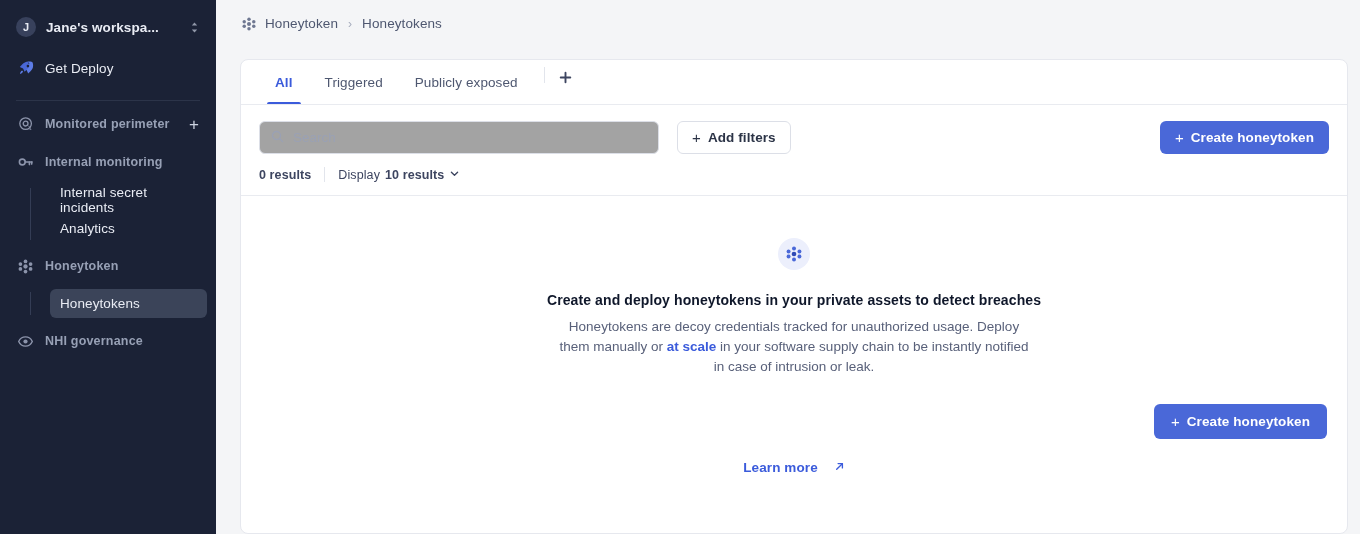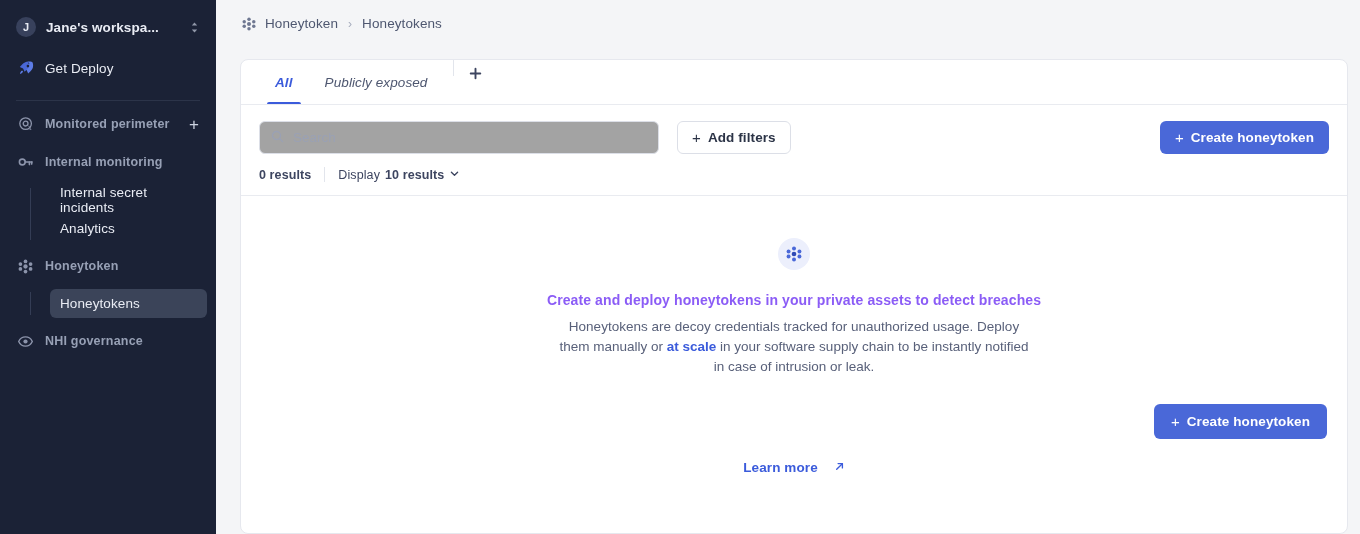--- a/index.html
+++ b/index.html
@@ -91,24 +91,23 @@
     background: #ffffff;
     border: 1px solid #e6e8ee;
     border-radius: 8px;
     flex: 1;
     display: flex; flex-direction: column;
     overflow: hidden;
   }
 
   
   .tabs {
-    display: flex; align-items: flex-start;
+    display: flex; align-items: center;
     height: 45px; padding: 0 18px;
     border-bottom: 1px solid #e9ebf0;
-    font-style: italic;
   }
   .tab {
     position: relative; height: 44px;
     display: flex; align-items: center; padding: 0 16px;
     font-size: 13.5px; color: #4e5770; cursor: pointer; letter-spacing: .1px;
   }
   .tab.active { color: #3b5bdb; font-weight: 600; }
   .tab.active:after {
     content: ""; position: absolute; left: 8px; right: 8px; bottom: 0;
     height: 2.5px; background: #3b5bdb; border-radius: 2px 2px 0 0;
@@ -161,21 +160,21 @@
     flex: 1; display: flex; flex-direction: column;
     align-items: center; justify-content: center;
     padding: 0 20px 16px 20px;
   }
   .empty-ico {
     width: 32px; height: 32px; border-radius: 50%;
     background: #eceffc; display: flex; align-items: center; justify-content: center;
     margin-bottom: 22px;
   }
   .empty-title {
-    font-size: 14px; font-weight: 700; color: #8b5cf6;
+    font-size: 14px; font-weight: 700; color: #0f172a;
     margin-bottom: 9px; letter-spacing: .1px; text-align: center;
   }
   .empty-desc {
     font-size: 13.5px; color: #59617a; line-height: 1.47;
     text-align: center; max-width: 482px;
   }
   .inline-link { color: #3b5bdb; font-weight: 700; cursor: pointer; }
   .empty-cta { margin-top: 27px; height: 35px; padding: 0 17px; font-size: 13.5px; }
   .learn-more {
     display: flex; align-items: center; gap: 16px; margin-top: 21px;
@@ -288,20 +287,21 @@
       </span>
       <span class="bc-link">Honeytoken</span>
       <span class="bc-sep">›</span>
       <span class="bc-cur">Honeytokens</span>
     </nav>
 
     <section class="card">
 
       <div class="tabs">
         <div class="tab active">All</div>
+        <div class="tab">Triggered</div>
         <div class="tab">Publicly exposed</div>
         <div class="tab-div"></div>
         <div class="tab-plus">
           <svg width="13" height="13" viewBox="0 0 13 13" fill="none">
             <path d="M6.5 1.7 V11.3 M1.7 6.5 H11.3" stroke="#3d4560" stroke-width="1.9" stroke-linecap="round"></path>
           </svg>
         </div>
       </div>
 
       <div class="toolbar">

